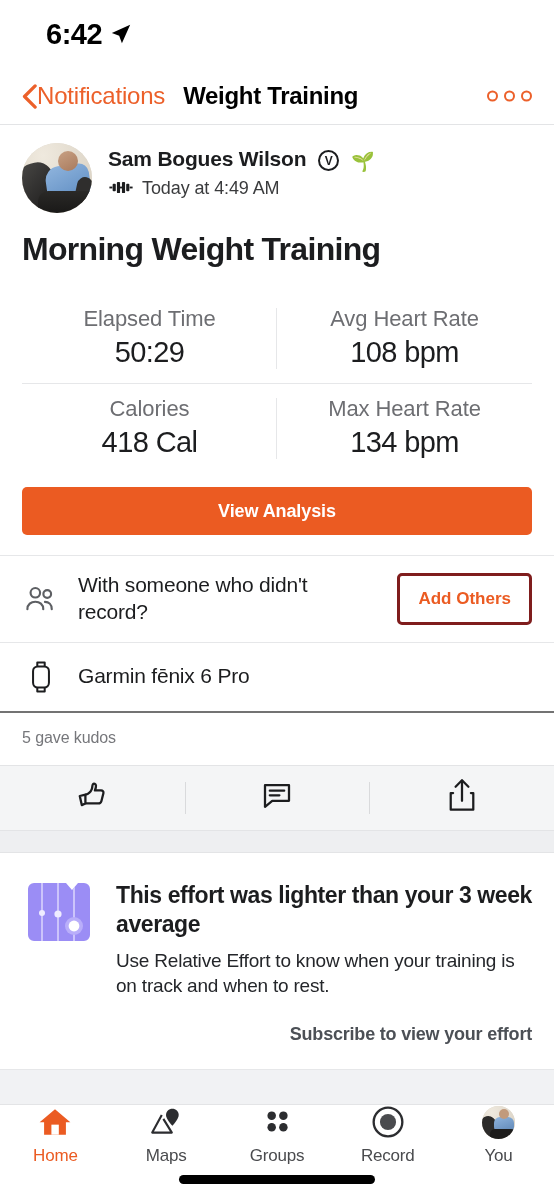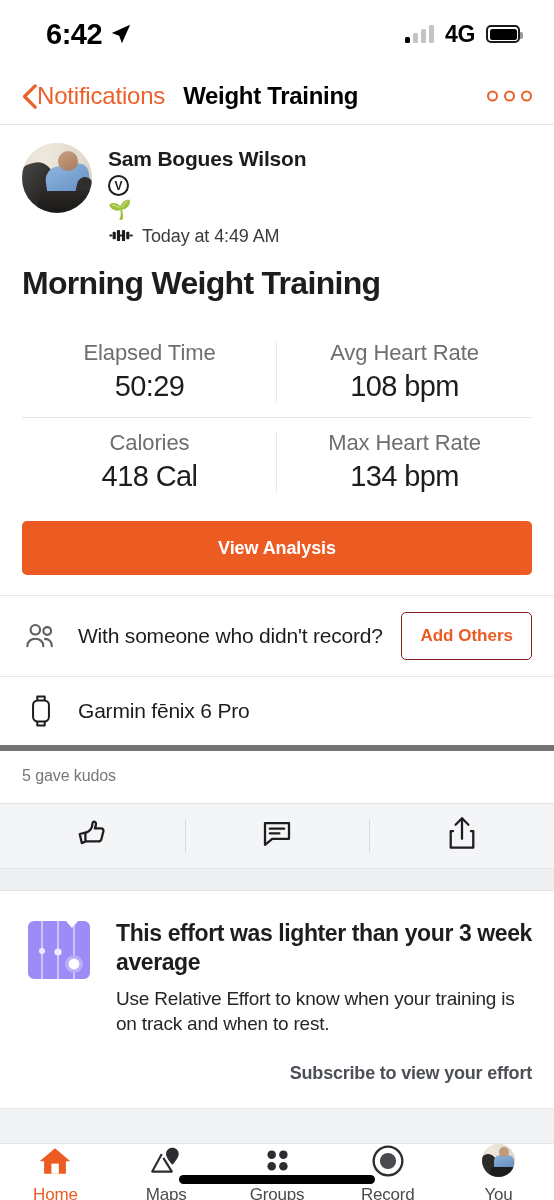--- a/index.html
+++ b/index.html
@@ -54,21 +54,21 @@
       background:linear-gradient(145deg,#4b4a48 0%,#2e2d2c 60%,#1d1c1b 100%); transform:rotate(-14deg); }
   .avatar .torso { position:absolute; right:2px; top:22px; width:44px; height:34px; border-radius:14px 10px 6px 10px;
       background:linear-gradient(160deg,#8fb4dd 0%,#6f9acb 65%,#5c84b4 100%); transform:rotate(-8deg); }
   .avatar .head { position:absolute; right:14px; top:8px; width:20px; height:20px; border-radius:50%;
       background:linear-gradient(150deg,#caa храни 0%,#b98c6e 100%); background:linear-gradient(150deg,#c8a184 0%,#a87a5d 100%); }
   .avatar .arm { position:absolute; right:0px; top:34px; width:16px; height:26px; border-radius:8px;
       background:#2f2e2d; transform:rotate(12deg); }
   .avatar .legs { position:absolute; left:16px; bottom:-4px; width:58px; height:26px; border-radius:10px;
       background:linear-gradient(180deg,#2a2927 0%,#171615 100%); }
   .ath-info { padding-top:4px; }
-  .ath-name-row { display:flex; align-items:flex-start; gap:4px;flex-direction:column; }
+  .ath-name-row { display:flex; align-items:flex-end; gap:12px; }
   .ath-name { font-size:21px; font-weight:700; color:#1c1d1f; letter-spacing:-0.2px; }
   .badge-v { width:21px; height:21px; border:2px solid #1c1d1f; border-radius:50%;
              display:flex; align-items:center; justify-content:center;
              font-size:12px; font-weight:700; line-height:1; color:#1c1d1f; }
   .sprout { font-size:19px; line-height:1; }
   .ath-meta { display:flex; align-items:center; gap:8px; margin-top:7px; }
   .ath-date { font-size:18px; color:#3a3b3d; letter-spacing:-0.1px; }
 
   .title { font-size:32px; font-weight:700; letter-spacing:-0.7px; color:#1c1d1f;
            padding:18px 22px 0; }
@@ -78,31 +78,31 @@
   .stat-row { display:flex; position:relative; }
   .stat-row + .stat-row { border-top:1px solid #e6e7e9; }
   .stat-cell { flex:1; text-align:center; padding:12px 0 14px; position:relative; }
   .stat-row .stat-cell:first-child::after { content:""; position:absolute; right:0; top:14px; bottom:14px;
       width:1px; background:#e6e7e9; }
   .stat-label { font-size:22px; color:#6d6e72; letter-spacing:-0.1px; }
   .stat-value { font-size:29px; color:#1c1d1f; margin-top:4px; letter-spacing:-0.6px; }
 
   
   .analysis-wrap { padding:14px 22px 20px; }
-  .btn-primary { display:flex; align-items:center; justify-content:center; height:54px;
+  .btn-primary { display:flex; align-items:center; justify-content:center; height:48px;
                  background:#eb5b22; border-radius:5px; color:#fff; font-size:18px; font-weight:700;
                  letter-spacing:-0.1px; cursor:pointer; }
 
   
   .row { display:flex; align-items:center; padding:16px 22px; gap:18px; border-top:1px solid #e6e7e9; }
   .row-icon { width:38px; flex:none; display:flex; align-items:center; justify-content:center; }
   .row-text { flex:1; font-size:21px; color:#1c1d1f; line-height:1.28; letter-spacing:-0.2px; }
-  .btn-outline { border:1px solid #7f1d1d; color:#eb5b22; border-radius:5px; font-size:17px;
+  .btn-outline { border:3px solid #7f1d1d; color:#eb5b22; border-radius:5px; font-size:17px;
                  font-weight:700; padding:13px 18px; cursor:pointer; white-space:nowrap; }
-  .kudos-line { padding:16px 22px 18px; font-size:16px; color:#76777b; border-top:6px solid #737373;
+  .kudos-line { padding:16px 22px 18px; font-size:16px; color:#76777b; border-top:2px solid #737373;
                 letter-spacing:-0.1px; }
 
   
   .actionbar { display:flex; align-items:center; background:#f4f5f6;
                border-top:1px solid #e3e4e6; border-bottom:1px solid #e3e4e6; height:66px; }
   .action { flex:1; display:flex; align-items:center; justify-content:center; height:100%; cursor:pointer;
             position:relative; }
   .action + .action::before { content:""; position:absolute; left:0; top:16px; bottom:16px; width:1px;
             background:#d9dadc; }
   .gap-strip { height:22px; background:#eeeff1; border-bottom:1px solid #e3e4e6; }
@@ -145,32 +145,20 @@
 <div class="screen">
 
   <div class="statusbar">
     <div class="sb-left">
       <span class="sb-time">6:42</span>
       <span class="loc-arrow">
         <svg viewBox="0 0 24 24" width="22" height="22">
             <path d="M22 2L2 11l8 3 3 8z" fill="#000"></path>
           </svg>
       </span>
-    </div>
-    <div class="sb-right">
-      <span class="sig">
-          <i></i>
-          <i></i>
-          <i></i>
-          <i></i>
-        </span>
-      <span class="net">4G</span>
-      <span class="batt">
-          <span></span>
-        </span>
     </div>
   </div>
 
   <div class="navbar">
     <div class="nav-back">
       <span class="chev">
         <svg viewBox="0 0 12 20" width="15" height="25">
             <path d="M10.5 1.5L2 10l8.5 8.5" stroke="#ec602a" stroke-width="2.6" fill="none" stroke-linecap="round" stroke-linejoin="round"></path>
           </svg>
       </span>

